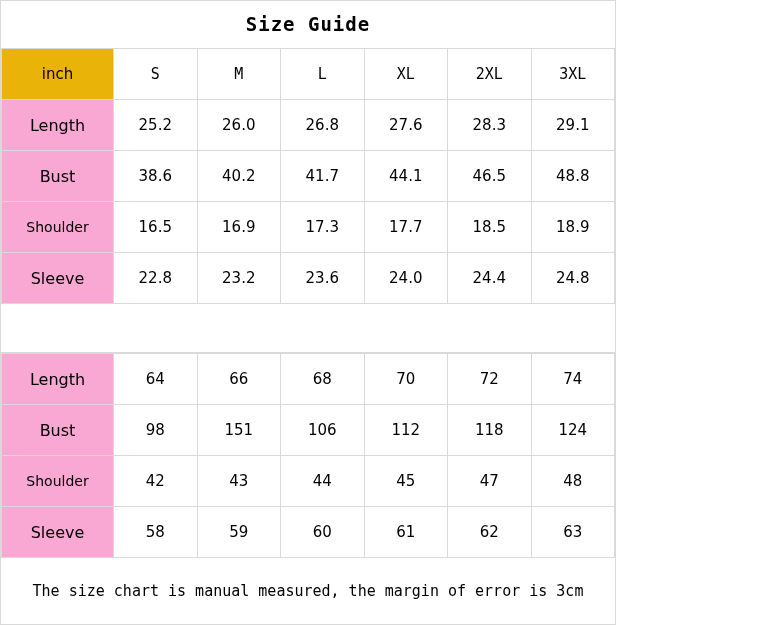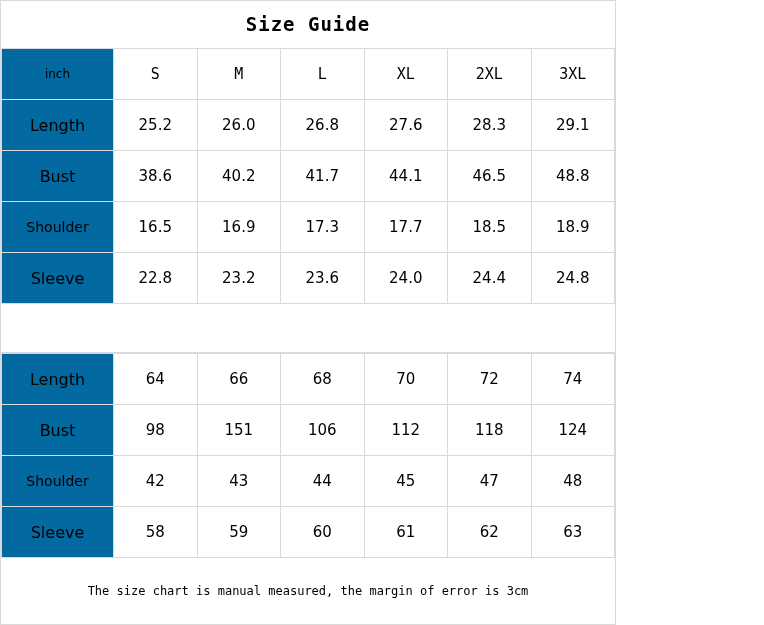--- a/index.html
+++ b/index.html
@@ -39,48 +39,48 @@
   }
   table.size-table td {
     border: 1px solid #d9d9d9;
     height: 48px;
     text-align: center;
     vertical-align: middle;
     font-size: 15px;
     font-family: "DejaVu Sans", "Liberation Sans", sans-serif;
   }
   table.size-table td.rowhead {
-    background: #0369a1;
+    background: #f9a8d4;
     width: 109px;
     font-size: 16px;
     font-family: "DejaVu Sans", "Liberation Sans", sans-serif;
   }
   table.size-table td.rowhead.bold {
     font-weight: normal;
     font-size: 14px;
   }
   table.size-table td.unit {
-    background: #0369a1;
-    font-size: 12px;
+    background: #eab308;
+    font-size: 15px;
   }
   table.size-table td.colhead {
     font-family: "DejaVu Sans Mono", "Liberation Mono", monospace;
     font-size: 15px;
   }
   .gap {
     height: 48px;
     border-bottom: 1px solid #d9d9d9;
     background: #ffffff;
   }
   .footer {
     flex: 1;
     display: flex;
     align-items: center;
     justify-content: center;
-    font-size: 12px;
+    font-size: 15px;
     font-family: "DejaVu Sans Mono", "Liberation Mono", monospace;
     letter-spacing: 0px;
   }
 </style>
 </head>
 <body>
 
 <div class="page">
 
   <div class="title">Size Guide</div>

